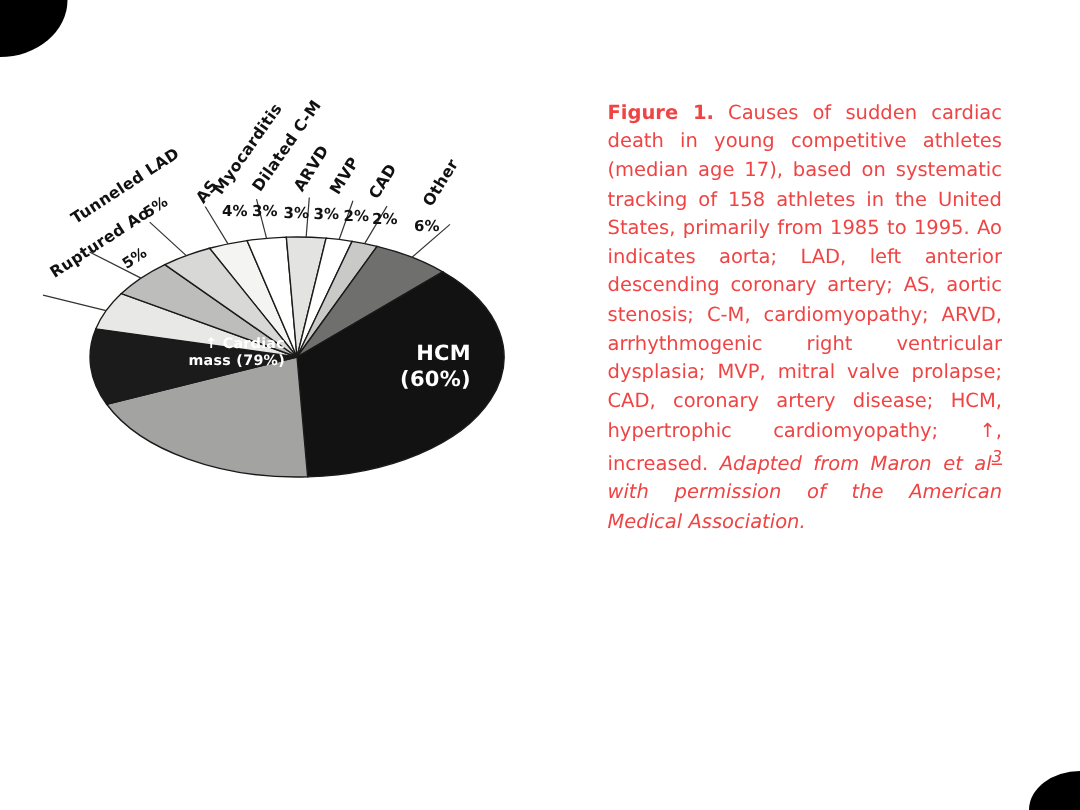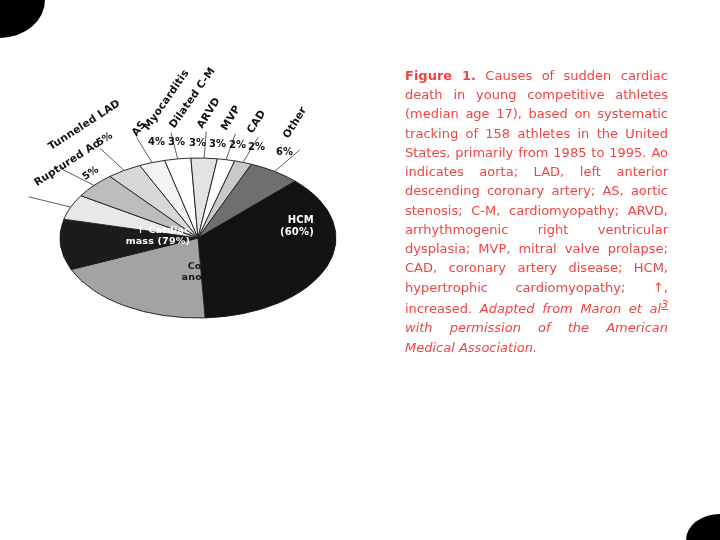--- a/index.html
+++ b/index.html
@@ -101,27 +101,22 @@
     <span class="pct" style="left:220px;top:83px">2%</span>
 
     <span class="rlab" style="left:262px;top:70px;transform:rotate(-58deg)">Other</span>
     <span class="pct" style="left:248px;top:88px">6%</span>
 
     <div class="inlab white" style="left:74px;top:166px;width:88px;font-size:9.5px">
       <div>↑ Cardiac</div>
       <div>mass (79%)</div>
     </div>
 
-    <div class="inlab dark" style="left:118px;top:202px;width:92px;font-size:9.5px">
-      <div>Coronary</div>
-      <div>anomalies</div>
-      <div>(19%)</div>
-    </div>
 
-    <div class="inlab white" style="left:226px;top:156px;width:60px;font-size:10px">
+    <div class="inlab white" style="left:226px;top:170px;width:60px;font-size:14px">
       <div>HCM</div>
       <div>(60%)</div>
     </div>
 
   </div>
 
   <p class="caption"><span class="cap-b">Figure 1.</span><span> Causes of sudden cardiac death in young competitive athletes (median age 17), based on systematic tracking of 158 athletes in the United States, primarily from 1985 to 1995. Ao indicates aorta; LAD, left anterior descending coronary artery; AS, aortic stenosis; C-M, cardiomyopathy; ARVD, arrhythmogenic right ventricular dysplasia; MVP, mitral valve prolapse; CAD, coronary artery disease; HCM, hypertrophic cardiomyopathy; ↑, increased. </span><span class="cap-i">Adapted from Maron et al</span><sup class="ref">3</sup><span class="cap-i"> with permission of the American Medical Association.</span></p>
 
 </div>
 

